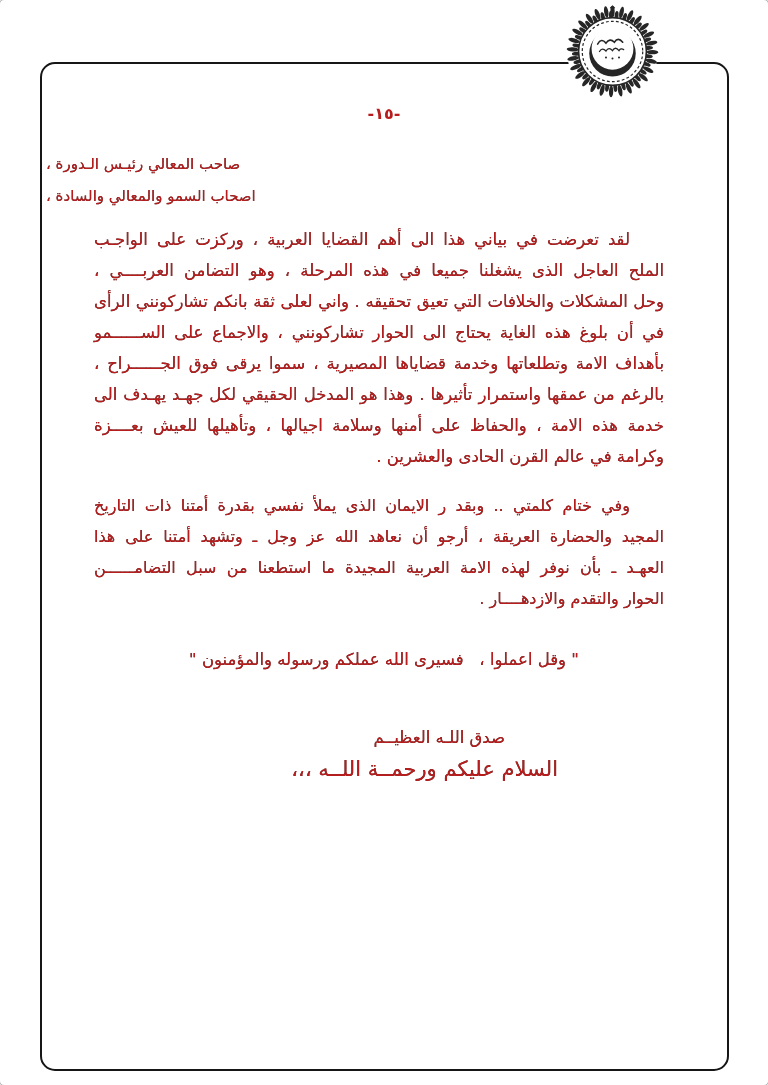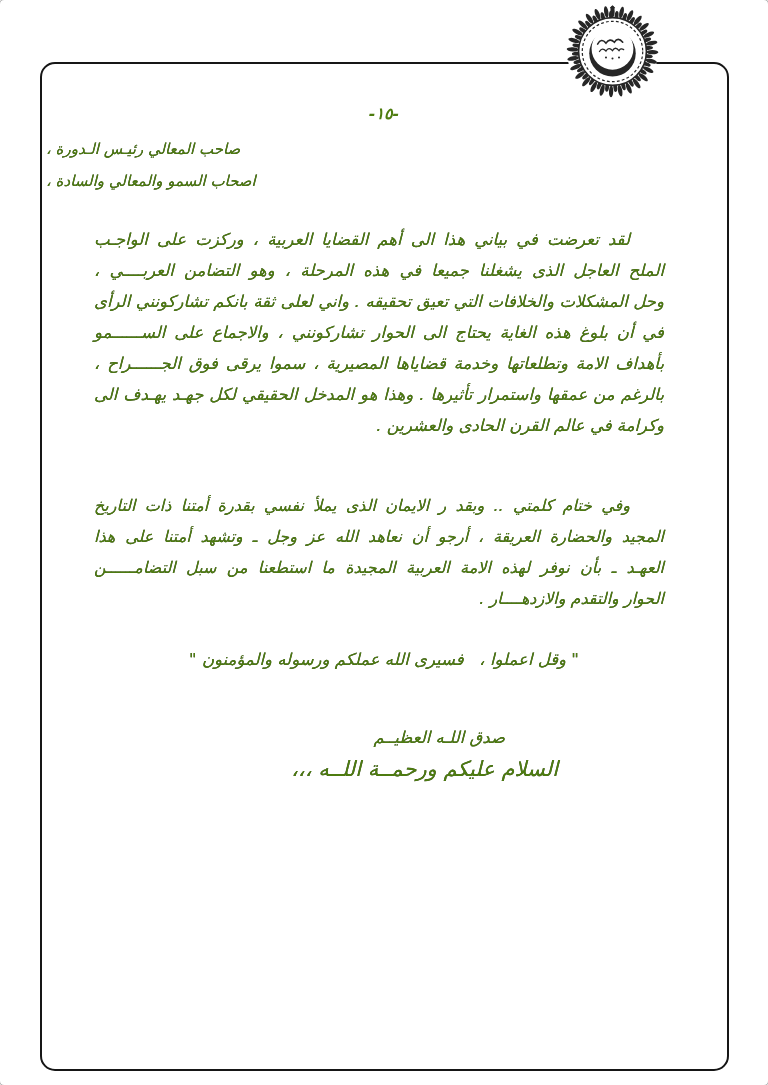--- a/index.html
+++ b/index.html
@@ -6,22 +6,21 @@
   html, body { margin: 0; padding: 0; background: #e9e9e9; }
   .canvas {
     position: relative;
     width: 768px; height: 1085px;
     margin: 0 auto;
     background: #ffffff;
     outline: 1px solid #b5b5b5;
     border-radius: 4px;
     overflow: hidden;
     font-family: "DejaVu Sans", "Liberation Sans", sans-serif;
-    color: #4d7c0f;
-    font-style: italic;
+    color: #b91c1c;
   }
   .frame {
     position: absolute;
     left: 40px; top: 62px;
     width: 689px; height: 1009px;
     border: 2px solid #161616;
     border-radius: 15px;
   }
   .emblem {
     position: absolute;
@@ -31,20 +30,21 @@
   .page-number {
     position: absolute; top: 104px; left: 0; right: 0;
     text-align: center;
     font-size: 16px; font-weight: bold; letter-spacing: 1px;
   }
   .salutation {
     position: absolute; left: 46px;
     direction: rtl; white-space: nowrap;
     font-size: 15px;
     text-shadow: 0 0 0.3px #3a3a3a;
+    margin-top: 15px;
   }
   .s1 { top: 140px; }
   .s2 { top: 172px; }
   .para {
     position: absolute; left: 94px; width: 570px;
     direction: rtl;
     font-size: 16.5px;
     text-shadow: 0 0 0.3px #3a3a3a;
   }
   .p1 { top: 224px; }
@@ -161,20 +161,21 @@
   <div class="salutation s1">صاحب المعالي رئيـس الـدورة ،</div>
   <div class="salutation s2">اصحاب السمو والمعالي والسادة ،</div>
 
   <div class="para p1">
     <div class="pline indent">لقد تعرضت في بياني هذا الى أهم القضايا العربية ، وركزت على الواجـب</div>
     <div class="pline">الملح العاجل الذى يشغلنا جميعا في هذه المرحلة ، وهو التضامن العربــــي ،</div>
     <div class="pline">وحل المشكلات والخلافات التي تعيق تحقيقه . واني لعلى ثقة بانكم تشاركونني الرأى</div>
     <div class="pline">في أن بلوغ هذه الغاية يحتاج الى الحوار تشاركونني ، والاجماع على الســــــمو</div>
     <div class="pline">بأهداف الامة وتطلعاتها وخدمة قضاياها المصيرية ، سموا يرقى فوق الجــــــراح ،</div>
     <div class="pline">بالرغم من عمقها واستمرار تأثيرها . وهذا هو المدخل الحقيقي لكل جهـد يهـدف الى</div>
+    <div class="pline">خدمة هذه الامة ، والحفاظ على أمنها وسلامة اجيالها ، وتأهيلها للعيش بعــــزة</div>
     <div class="pline last">وكرامة في عالم القرن الحادى والعشرين .</div>
   </div>
 
   <div class="para p2">
     <div class="pline indent">وفي ختام كلمتي .. وبقد ر الايمان الذى يملأ  نفسي بقدرة أمتنا ذات التاريخ</div>
     <div class="pline">المجيد والحضارة العريقة ، أرجو أن نعاهد الله عز وجل ـ  وتشهد أمتنا على هذا</div>
     <div class="pline">العهـد ـ  بأن نوفر لهذه الامة العربية المجيدة ما استطعنا من سبل التضامــــــن</div>
     <div class="pline last">الحوار والتقدم والازدهــــار .</div>
   </div>
 

